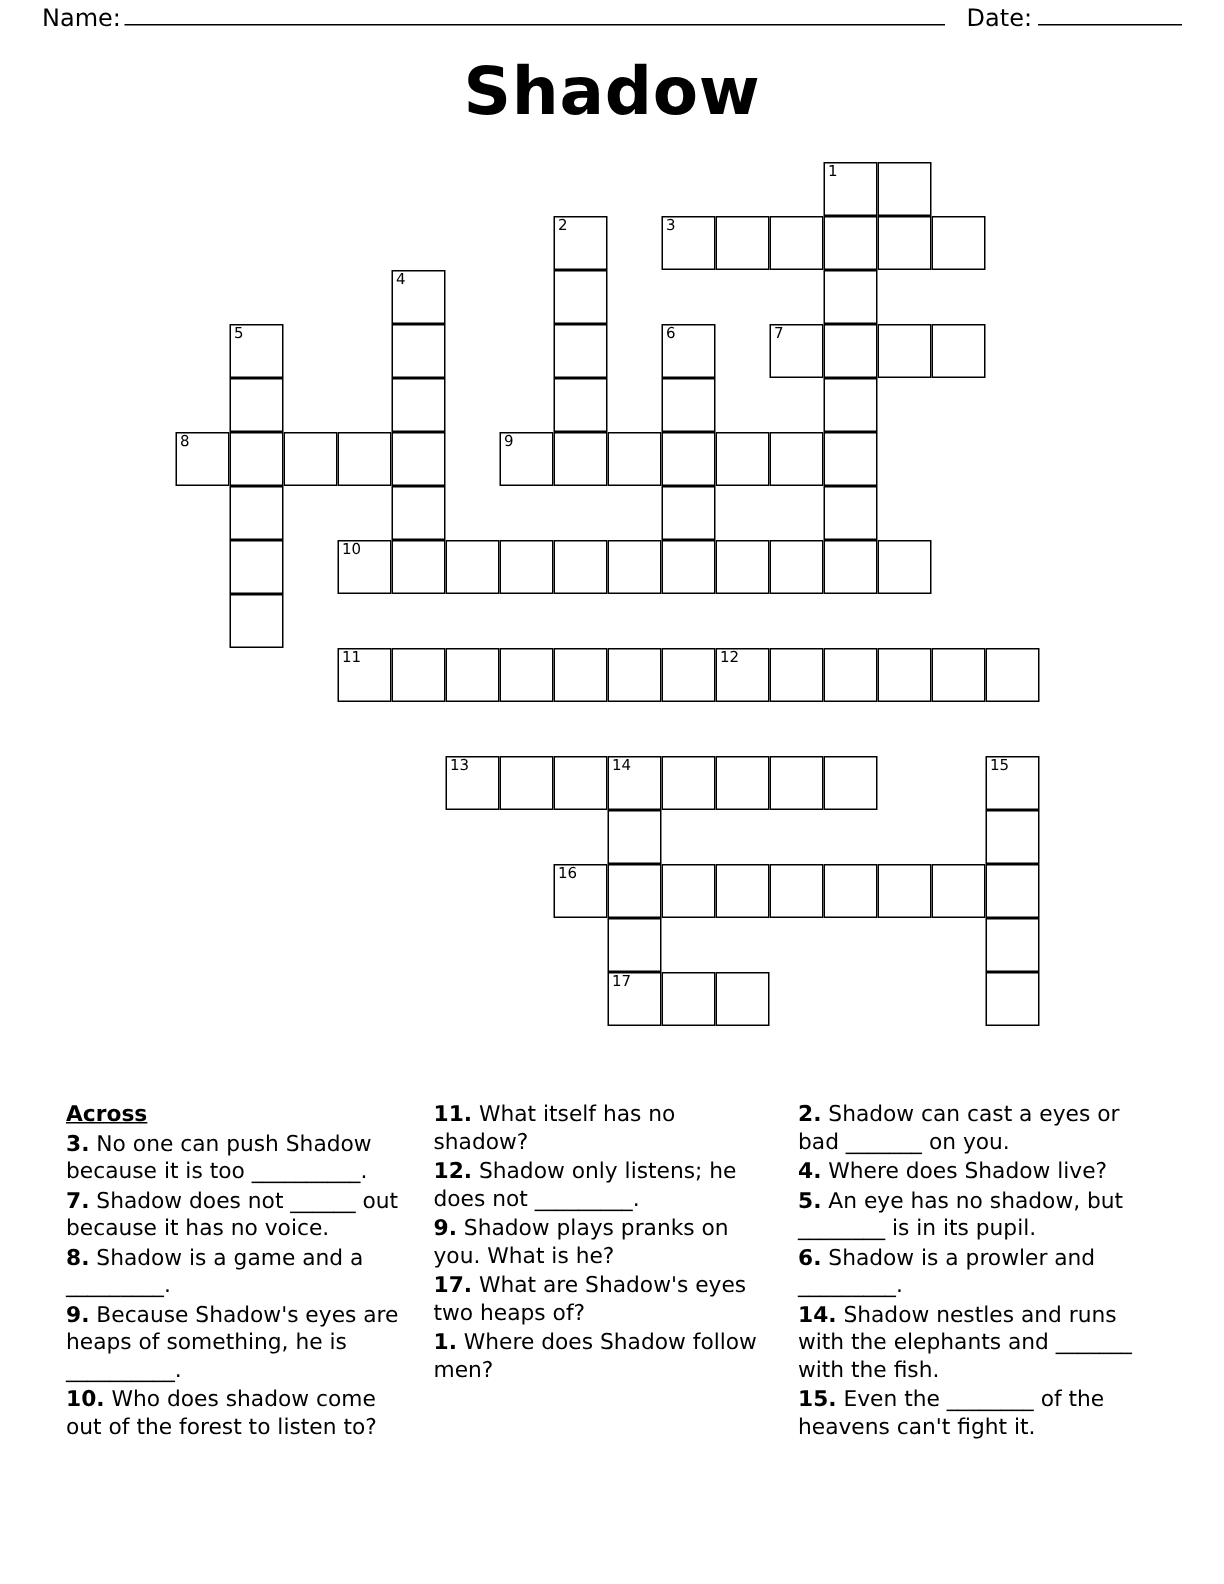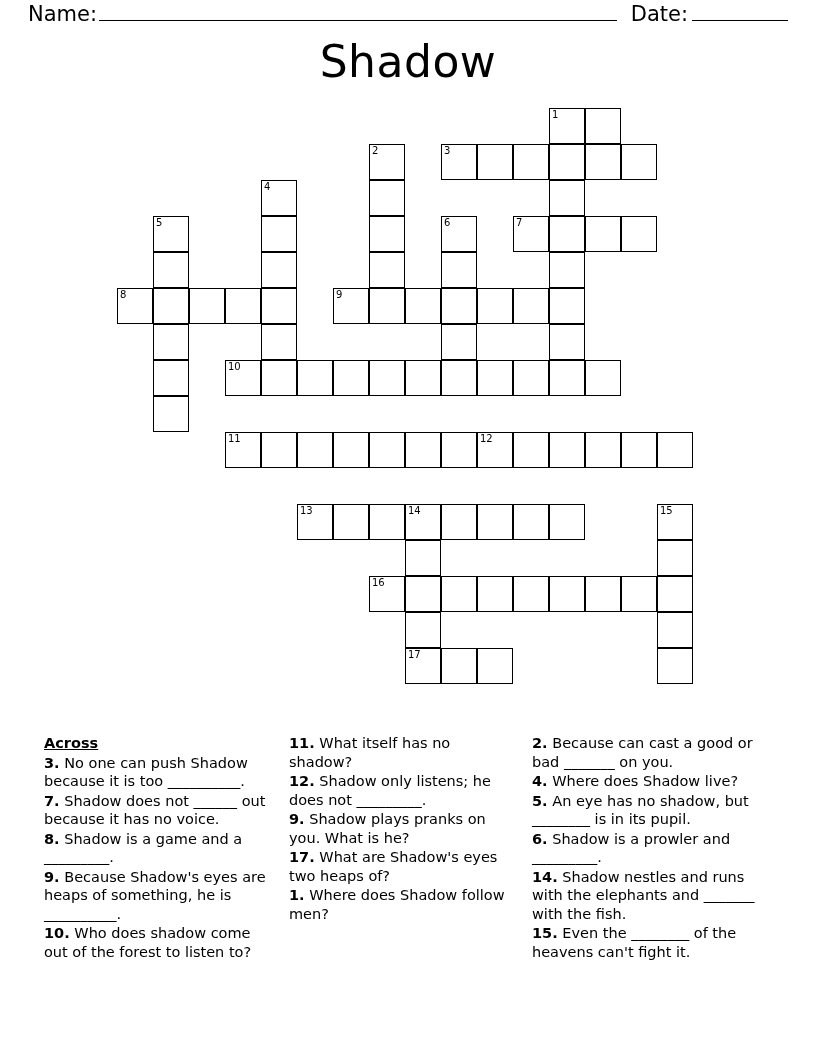--- a/index.html
+++ b/index.html
@@ -23,21 +23,21 @@
     padding: 0;
   }
   
   .header-line {
     position: absolute;
     top: 2px;
     left: 28px;
     right: 28px;
     display: flex;
     align-items: baseline;
-    font-size: 21px;
+    font-size: 16px;
     white-space: nowrap;
   }
   .header-line .name-rule {
     flex: 1 1 auto;
     border-bottom: 1px solid #000;
     height: 13px;
     margin: 0 14px 0 2px;
   }
   .header-line .date-rule {
     width: 96px;
@@ -46,21 +46,21 @@
     margin-left: 4px;
   }
   
   .puzzle-title {
     position: absolute;
     top: 36px;
     left: 0;
     width: 816px;
     text-align: center;
     font-size: 44px;
-    font-weight: 400;
+    font-weight: 700;
     letter-spacing: 0.5px;
   }
   
   #grid-layer {
     position: absolute;
     top: 0;
     left: 0;
     width: 816px;
     height: 700px;
   }
@@ -271,21 +271,21 @@
           <p class="clue"><b>12.</b><span> Shadow only listens; he does not _________.</span></p>
           <p class="clue"><b>9.</b><span> Shadow plays pranks on you. What is he?</span></p>
           <p class="clue"><b>17.</b><span> What are Shadow's eyes two heaps of?</span></p>
         </div>
       <div id="col2b">
           <p class="clue"><b>1.</b><span> Where does Shadow follow men?</span></p>
         </div>
     </div>
     <div class="clue-col col3">
       <div id="col3">
-          <p class="clue"><b>2.</b><span> Because can cast a good or bad _______ on you.</span></p>
+          <p class="clue"><b>2.</b><span> Shadow can cast a eyes or bad _______ on you.</span></p>
           <p class="clue"><b>4.</b><span> Where does Shadow live?</span></p>
           <p class="clue"><b>5.</b><span> An eye has no shadow, but ________ is in its pupil.</span></p>
           <p class="clue"><b>6.</b><span> Shadow is a prowler and _________.</span></p>
           <p class="clue"><b>14.</b><span> Shadow nestles and runs with the elephants and _______ with the fish.</span></p>
           <p class="clue"><b>15.</b><span> Even the ________ of the heavens can't fight it.</span></p>
         </div>
     </div>
   </div>
 
 </div>

